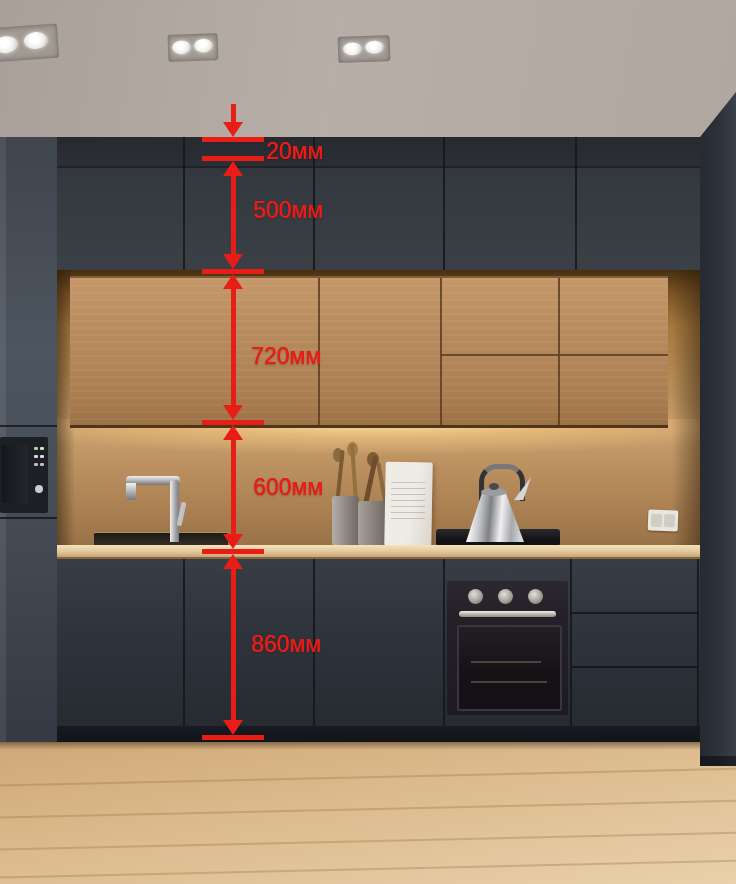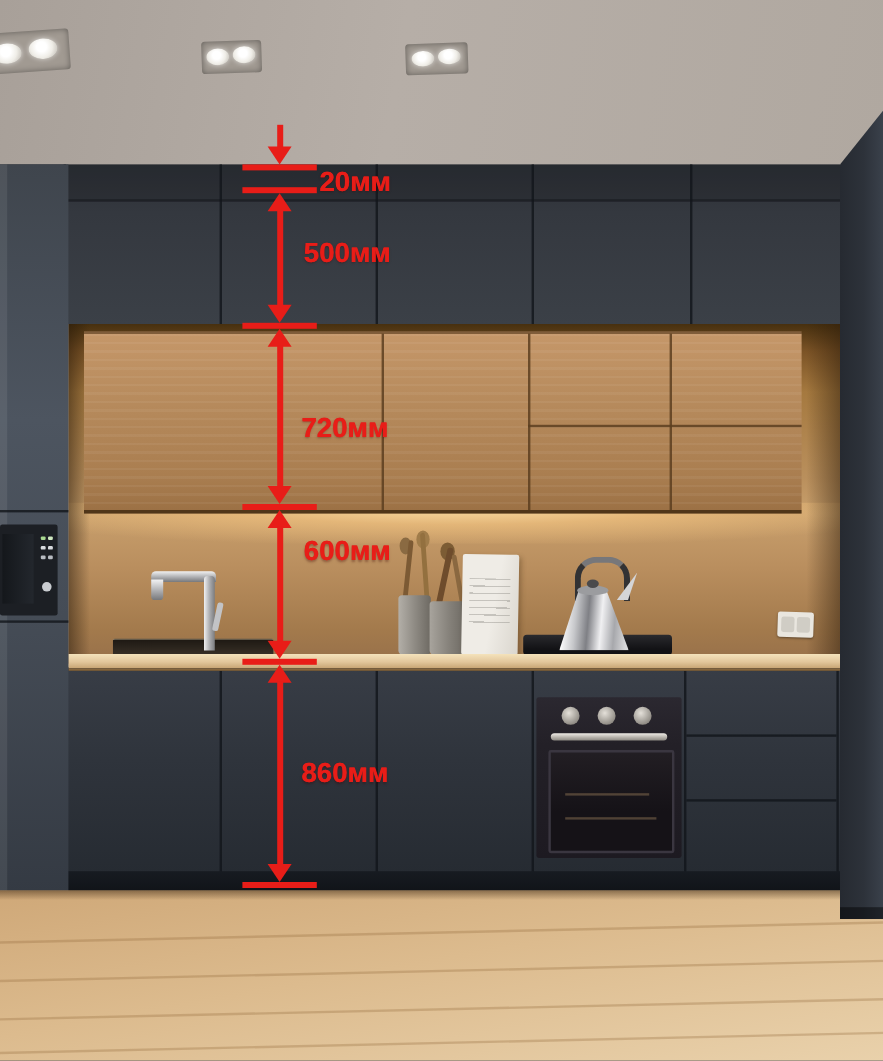--- a/index.html
+++ b/index.html
@@ -101,21 +101,21 @@
     background:linear-gradient(90deg,#262a31 0%,#2d323a 55%,#3a414b 100%);}
   .right-col .shadow{position:absolute;left:0;bottom:0;width:100%;height:10px;background:rgba(0,0,0,.45);}
   
   .floor{left:0;top:742px;width:736px;height:142px;
     background:linear-gradient(170deg,#cfa878 0%,#dcbb8e 45%,#e9d1ab 100%);}
   .floor .topshadow{position:absolute;left:0;top:0;width:100%;height:8px;
     background:linear-gradient(180deg,rgba(60,40,20,.5),rgba(60,40,20,0));}
   .plank{position:absolute;left:-12px;width:770px;height:2px;background:rgba(150,108,62,.32);
     transform:rotate(-1.3deg);}
   
-  .dim{z-index:50;font-weight:bold;}
+  .dim{z-index:50;}
   .tick{position:absolute;left:202px;width:62px;height:5px;background:var(--red);}
   .shaft{position:absolute;left:231px;width:5px;background:var(--red);}
   .arr{position:absolute;left:223px;width:0;height:0;
     border-left:10px solid transparent;border-right:10px solid transparent;}
   .arr.down{border-top:15px solid var(--red);}
   .arr.up{border-bottom:15px solid var(--red);}
   .dlabel{position:absolute;color:var(--red);font-size:23px;line-height:1;
     letter-spacing:0;text-shadow:0.4px 0 0 currentColor, 0 1px 2px rgba(60,0,0,.35);}
 </style>
 </head>
@@ -268,17 +268,17 @@
     <div class="tick" style="top:549px;"></div>
 
     <div class="arr up" style="top:554px;"></div>
     <div class="shaft" style="top:568px;height:153px;"></div>
     <div class="arr down" style="top:720px;"></div>
     <div class="tick" style="top:735px;"></div>
 
     <div class="dlabel" style="left:266px;top:140px;">20мм</div>
     <div class="dlabel" style="left:253px;top:199px;">500мм</div>
     <div class="dlabel" style="left:251px;top:345px;">720мм</div>
-    <div class="dlabel" style="left:253px;top:448px;">600мм</div>
+    <div class="dlabel" style="left:253px;top:476px;">600мм</div>
     <div class="dlabel" style="left:251px;top:633px;">860мм</div>
   </div>
 
 </div>
 
 </body></html>

